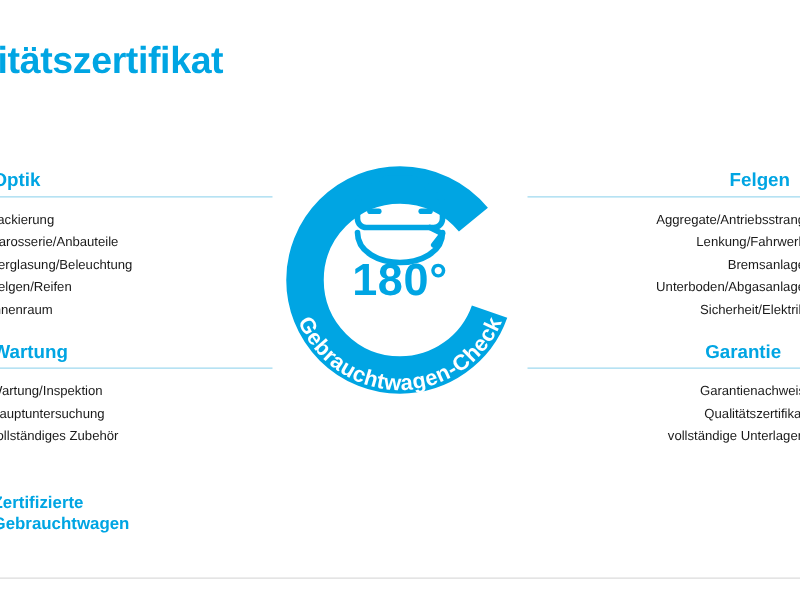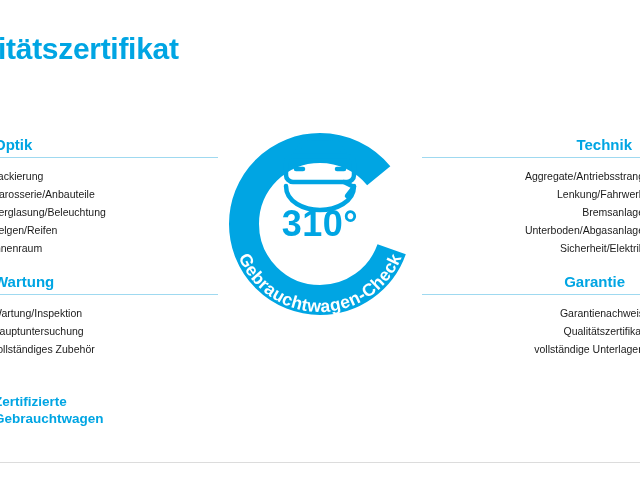--- a/index.html
+++ b/index.html
@@ -133,21 +133,21 @@
   <div class="item" style="left:-8px; top:206px;">Verglasung/Beleuchtung</div>
   <div class="item" style="left:-8px; top:224px;">Felgen/Reifen</div>
   <div class="item" style="left:-8px; top:242px;">Innenraum</div>
 
   <div class="col-head" id="wartung-head">Wartung</div>
   <div class="rule" id="wartung-rule"></div>
   <div class="item" style="left:-8px; top:307px;">Wartung/Inspektion</div>
   <div class="item" style="left:-8px; top:325px;">Hauptuntersuchung</div>
   <div class="item" style="left:-8px; top:343px;">vollständiges Zubehör</div>
 
-  <div class="col-head" id="technik-head">Technik</div>
+  <div class="col-head" id="technik-head">Felgen</div>
   <div class="rule" id="technik-rule"></div>
   <div class="item right" style="right:-4px; top:170px;">Aggregate/Antriebsstrang</div>
   <div class="item right" style="right:-4px; top:188px;">Lenkung/Fahrwerk</div>
   <div class="item right" style="right:-4px; top:206px;">Bremsanlage</div>
   <div class="item right" style="right:-4px; top:224px;">Unterboden/Abgasanlage</div>
   <div class="item right" style="right:-4px; top:242px;">Sicherheit/Elektrik</div>
 
   <div class="col-head" id="garantie-head">Garantie</div>
   <div class="rule" id="garantie-rule"></div>
   <div class="item right" style="right:-4px; top:307px;">Garantienachweis</div>
@@ -171,21 +171,21 @@
 
       <g stroke="#00a5e3" stroke-width="4.5" fill="none" stroke-linecap="round">
         <path d="M78,74 C78,90 96,98 112,98 C128,98 146,90 146,74"></path>
         <path d="M136,70 L146,75 L139,84" stroke-linejoin="round"></path>
       </g>
 
       <text font-family="Liberation Sans, sans-serif" font-size="17.5" font-weight="bold" fill="#ffffff" letter-spacing="0.4">
         <textPath href="#arcpath" startOffset="50%" text-anchor="middle">Gebrauchtwagen-Check</textPath>
       </text>
     </svg>
-    <div class="badge-360">310°</div>
+    <div class="badge-360">180°</div>
   </div>
 
   <div class="brand">
     <div>Zertifizierte</div>
     <div>Gebrauchtwagen</div>
   </div>
 
   <div id="bottom-rule"></div>
 </div>
 

